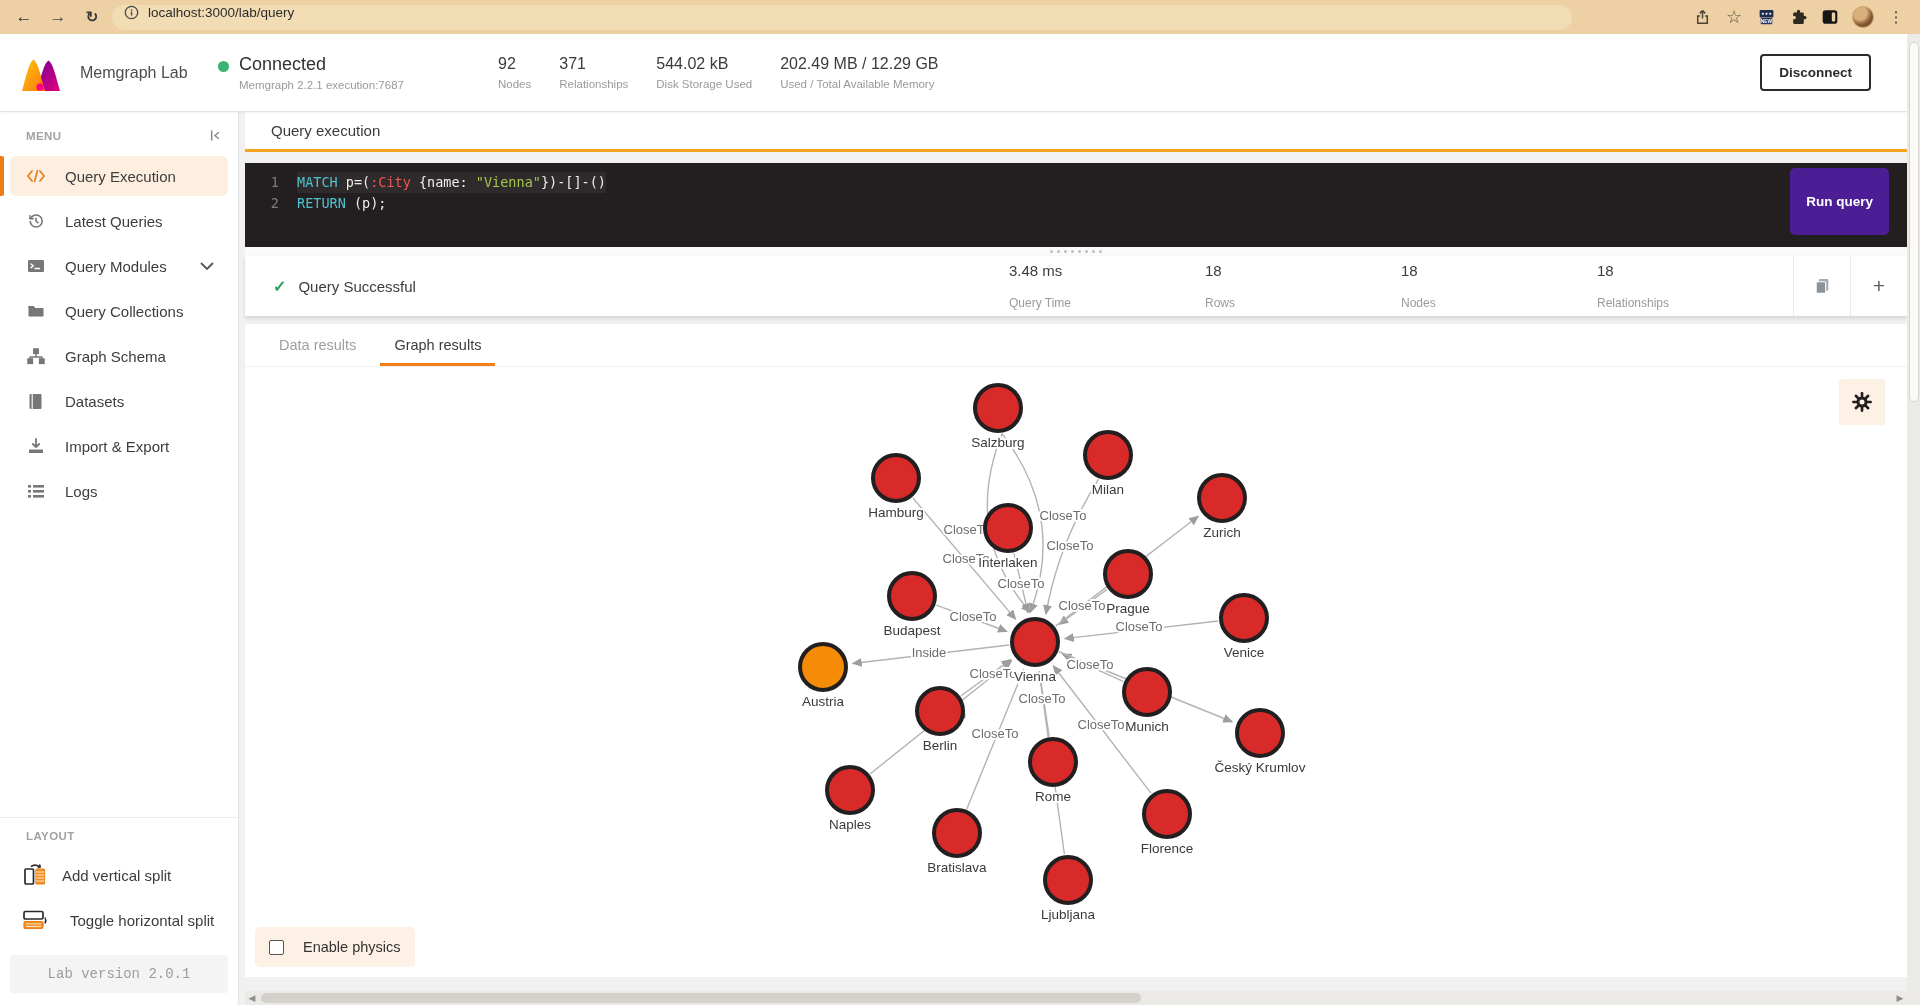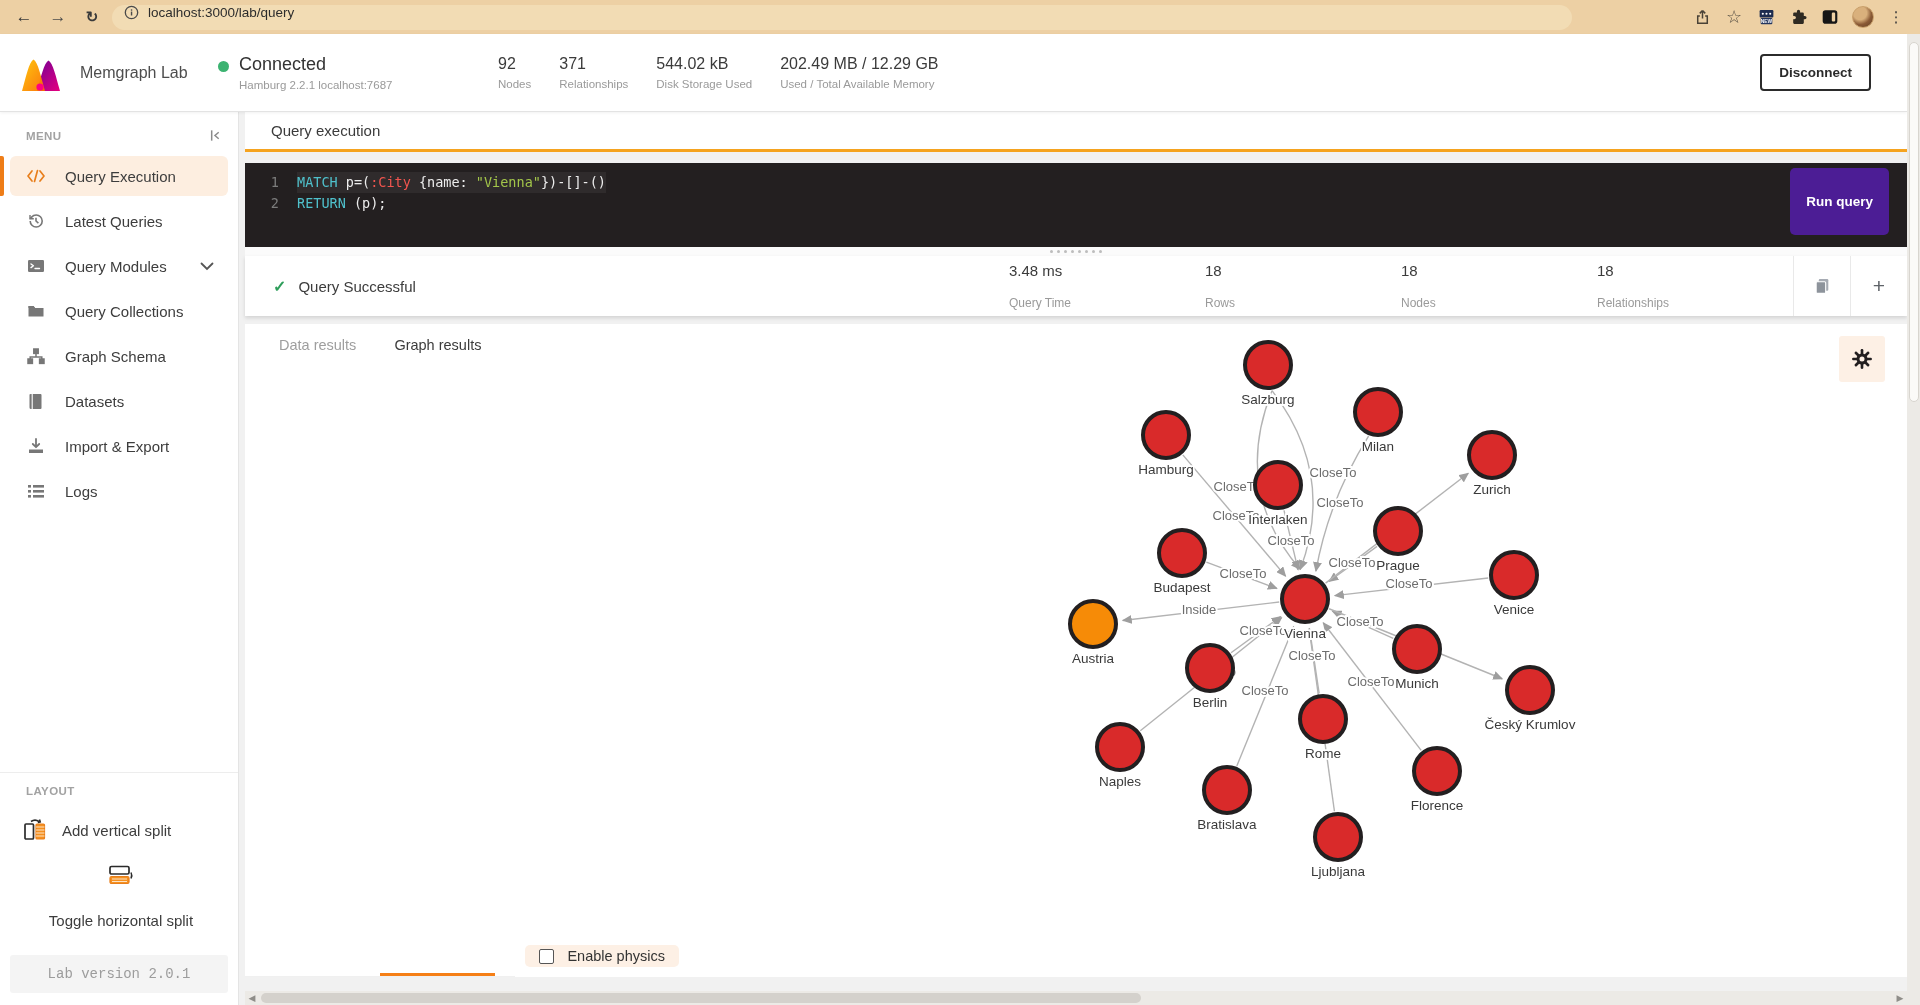--- a/index.html
+++ b/index.html
@@ -68,27 +68,27 @@
   .results-bar { background:#fff; margin-left:6px; height:60px; display:flex; align-items:center; box-shadow:0 2px 4px rgba(0,0,0,.13); position:relative; z-index:2; }
   .status { display:flex; align-items:center; gap:12px; padding-left:28px; flex:1; font-size:15px; color:#3c3c3c; }
   .check { color:#2e9e5b; font-size:16px; font-weight:bold; }
   .rstat { width:196px; }
   .rstat .v { font-size:15px; color:#3b3b3b; }
   .rstat .l { font-size:12px; color:#9a9a9a; margin-top:17px; }
   .vdiv { width:1px; align-self:stretch; background:#e9e9e9; }
   .icon-btn { width:56px; display:flex; align-items:center; justify-content:center; color:#8d939b; cursor:pointer; align-self:stretch; }
   .plus { font-size:21px; color:#5f6368; font-weight:400; }
 
-  .results-card { background:#fff; margin:8px 0 14px 6px; flex:1; display:flex; position:relative; }
+  .results-card { background:#fff; margin:8px 0 14px 6px; flex:1; display:flex; flex-direction:column; position:relative; }
   .rtabs { display:flex; gap:10px; padding:0 20px; border-bottom:1px solid #f0f0f0; }
   .rtab { padding:13px 14px 10px; font-size:14.5px; color:#9e9e9e; border-bottom:3px solid transparent; cursor:pointer; }
   .rtab.active { color:#3b3b3b; border-bottom-color:#f57f17; }
   .graph-area { position:relative; flex:1; overflow:hidden; }
   .gear-btn { position:absolute; right:22px; top:12px; width:46px; height:46px; background:#fdf0e5; border:none; border-radius:3px; display:flex; align-items:center; justify-content:center; cursor:pointer; color:#231f20; z-index:3; }
-  .physics { position:absolute; left:10px; bottom:10px; background:#fdf0e5; display:flex; align-items:center; gap:13px; padding:3px 14px; border-radius:5px; z-index:3; }
+  .physics { position:absolute; left:10px; bottom:10px; background:#fdf0e5; display:flex; align-items:center; gap:19px; padding:12px 14px; border-radius:5px; z-index:3; }
   .physics input { appearance:none; width:15px; height:15px; border:1.6px solid #555; border-radius:2px; background:#fff; margin:0; cursor:pointer; }
   .physics label { font-size:14.5px; color:#333; cursor:pointer; }
 
   
   .vrail { position:absolute; right:0; top:34px; bottom:0; width:13px; background:#eceae6; z-index:6; }
   .vthumb { position:absolute; left:1.5px; width:10px; top:8px; height:360px; background:#fbfaf8; border:1px solid #d8d5cf; border-radius:6px; }
   .hrail { height:14px; background:#eceae6; margin-left:6px; position:relative; }
   .harrow { position:absolute; top:0; width:14px; height:14px; display:flex; align-items:center; justify-content:center; color:#8f8d89; font-size:9px; }
   .hthumb { position:absolute; left:16px; top:2px; width:880px; height:10px; background:#d4d1cc; border-radius:5px; }
 </style>
@@ -163,21 +163,21 @@
           <path d="M2 38 C6 24 9 9 13.5 6.5 C18 9 21 24 25 38 Z" fill="url(#lgO)" opacity="0.95"></path>
           <circle cx="20" cy="34" r="3.6" fill="#ff0080"></circle>
         </svg>
       </span>
       <span class="brand-name">Memgraph Lab</span>
     </div>
     <div class="conn">
       <span class="conn-dot"></span>
       <span>
         <div class="conn-title">Connected</div>
-        <div class="conn-sub">Hamburg 2.2.1  localhost:7687</div>
+        <div class="conn-sub">Memgraph 2.2.1  execution:7687</div>
       </span>
     </div>
     <div class="hstats">
         <div class="hstat">
           <div class="v">92</div>
           <div class="l">Nodes</div>
         </div>
         <div class="hstat">
           <div class="v">371</div>
           <div class="l">Relationships</div>
@@ -303,21 +303,21 @@
             <svg width="25" height="24" viewBox="0 0 25 24">
               <rect x="2" y="6" width="8.5" height="15" rx="1" fill="#fff" stroke="#2b2b2b" stroke-width="1.7"></rect>
               <rect x="13" y="6" width="8.5" height="15" rx="1" fill="#f59120" stroke="#e87e1b" stroke-width="1.2"></rect>
               <path d="M13 9h8.5M13 12h8.5M13 15h8.5M13 18h8.5" stroke="#fff" stroke-width="1" opacity=".75"></path>
               <path d="M8 3.5a7 7 0 018 0" fill="none" stroke="#2b2b2b" stroke-width="1.6"></path>
               <path d="M16.5 1.5l.7 2.4-2.4.5" fill="none" stroke="#2b2b2b" stroke-width="1.6"></path>
             </svg>
           </span>
           <span>Add vertical split</span>
         </div>
-        <div class="side-item" style="gap: 28px; padding-left: 12px; flex-direction: column;">
+        <div class="side-item" style="gap: 22px; padding-left: 12px;">
           <span class="icw" style="width:26px">
             <svg width="26" height="22" viewBox="0 0 26 22">
               <rect x="2" y="2.5" width="19" height="7.5" rx="1.5" fill="#fff" stroke="#2b2b2b" stroke-width="1.7"></rect>
               <rect x="2" y="12.5" width="19" height="7" rx="1.5" fill="#f59120" stroke="#e87e1b" stroke-width="1.2"></rect>
               <path d="M4 15h15M4 17.5h15" stroke="#fff" stroke-width="1" opacity=".75"></path>
               <path d="M23 8.5a6.5 6.5 0 010 6" fill="none" stroke="#2b2b2b" stroke-width="1.5"></path>
             </svg>
           </span>
           <span>Toggle horizontal split</span>
         </div>

